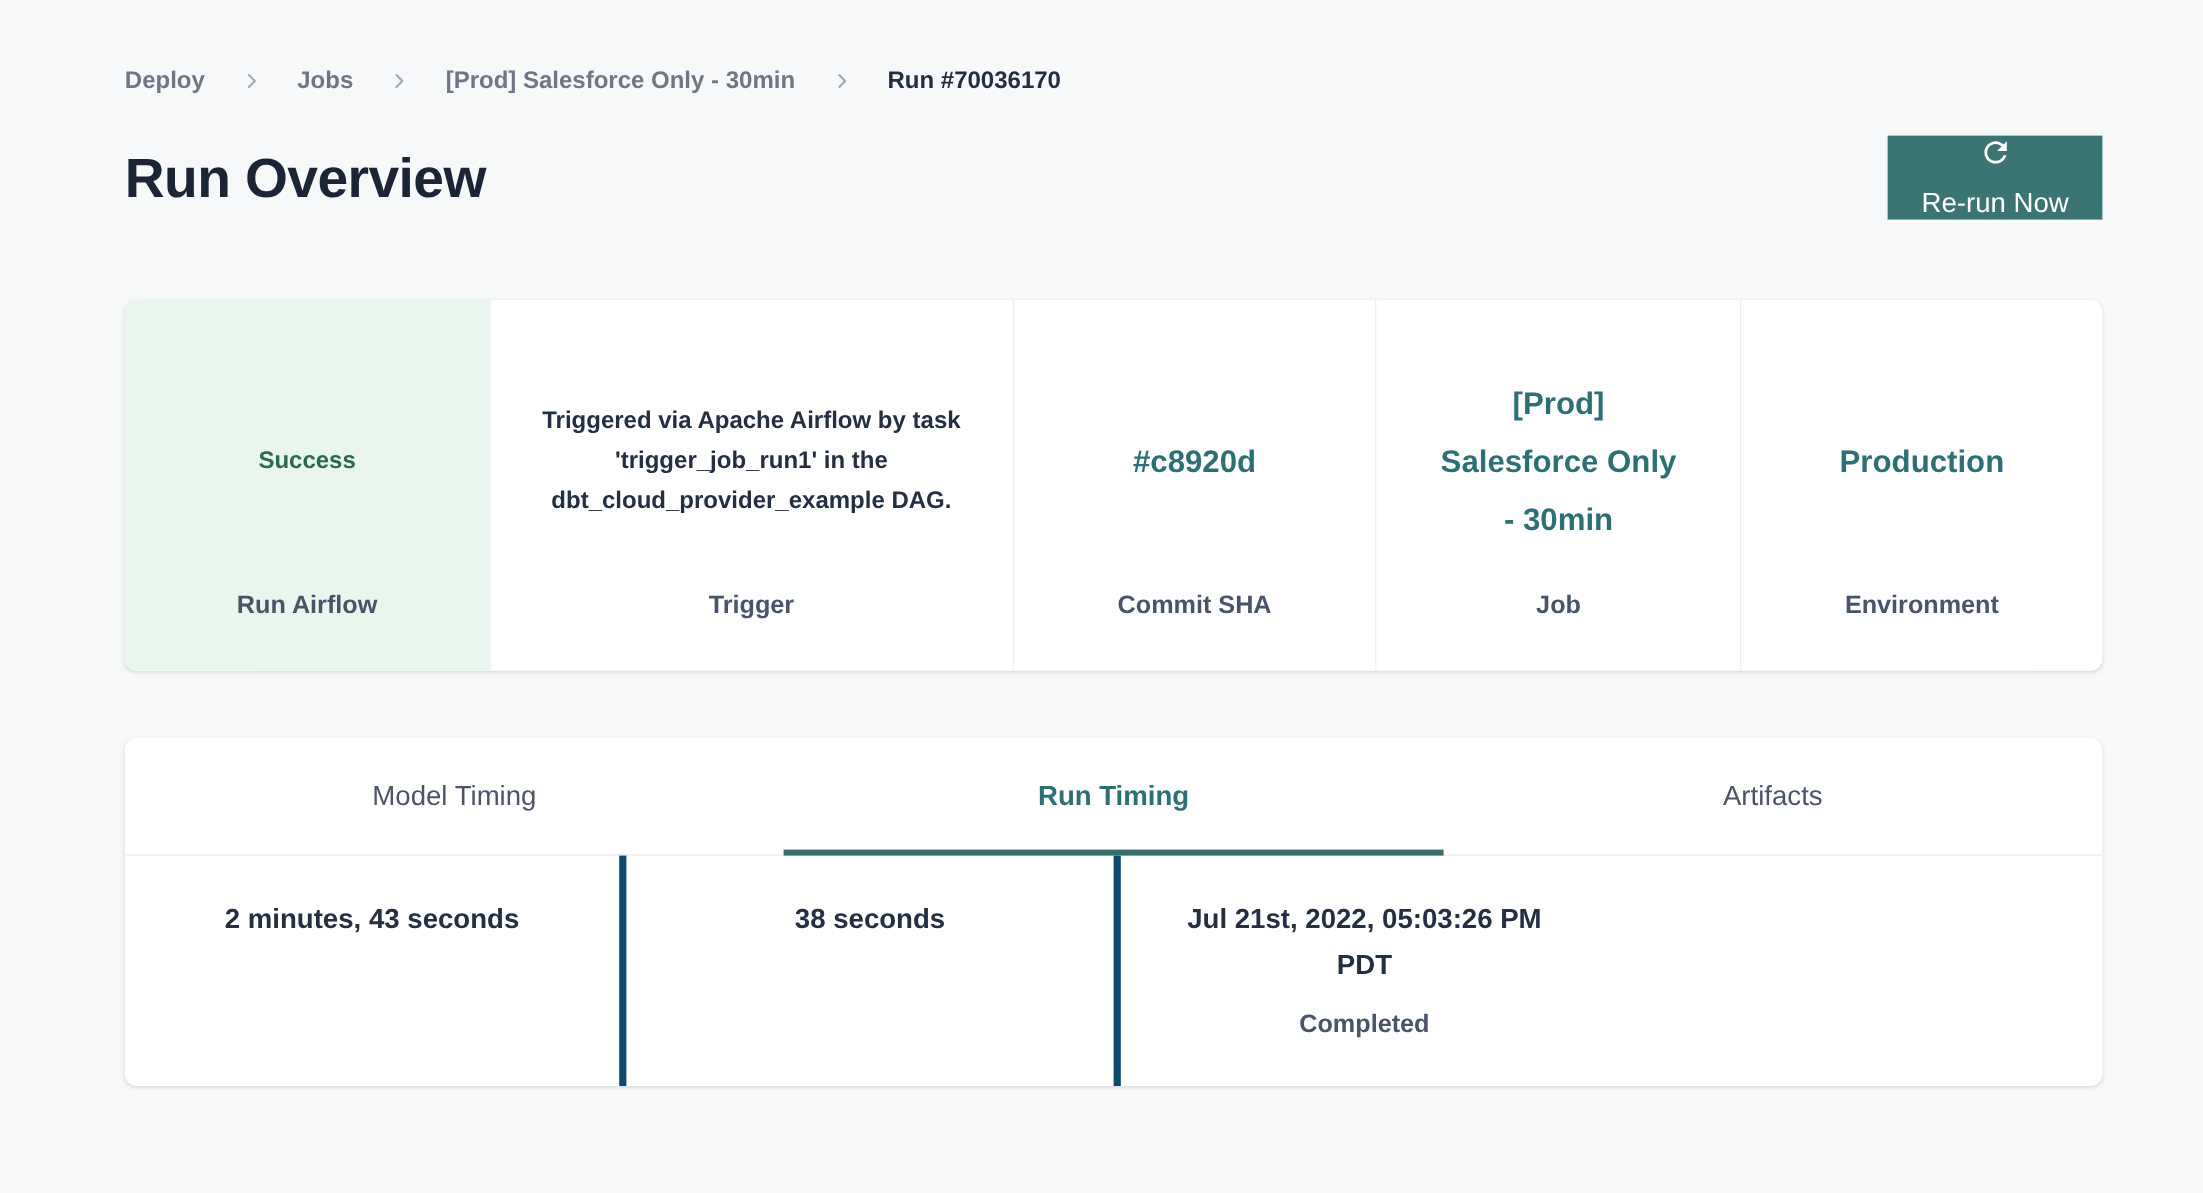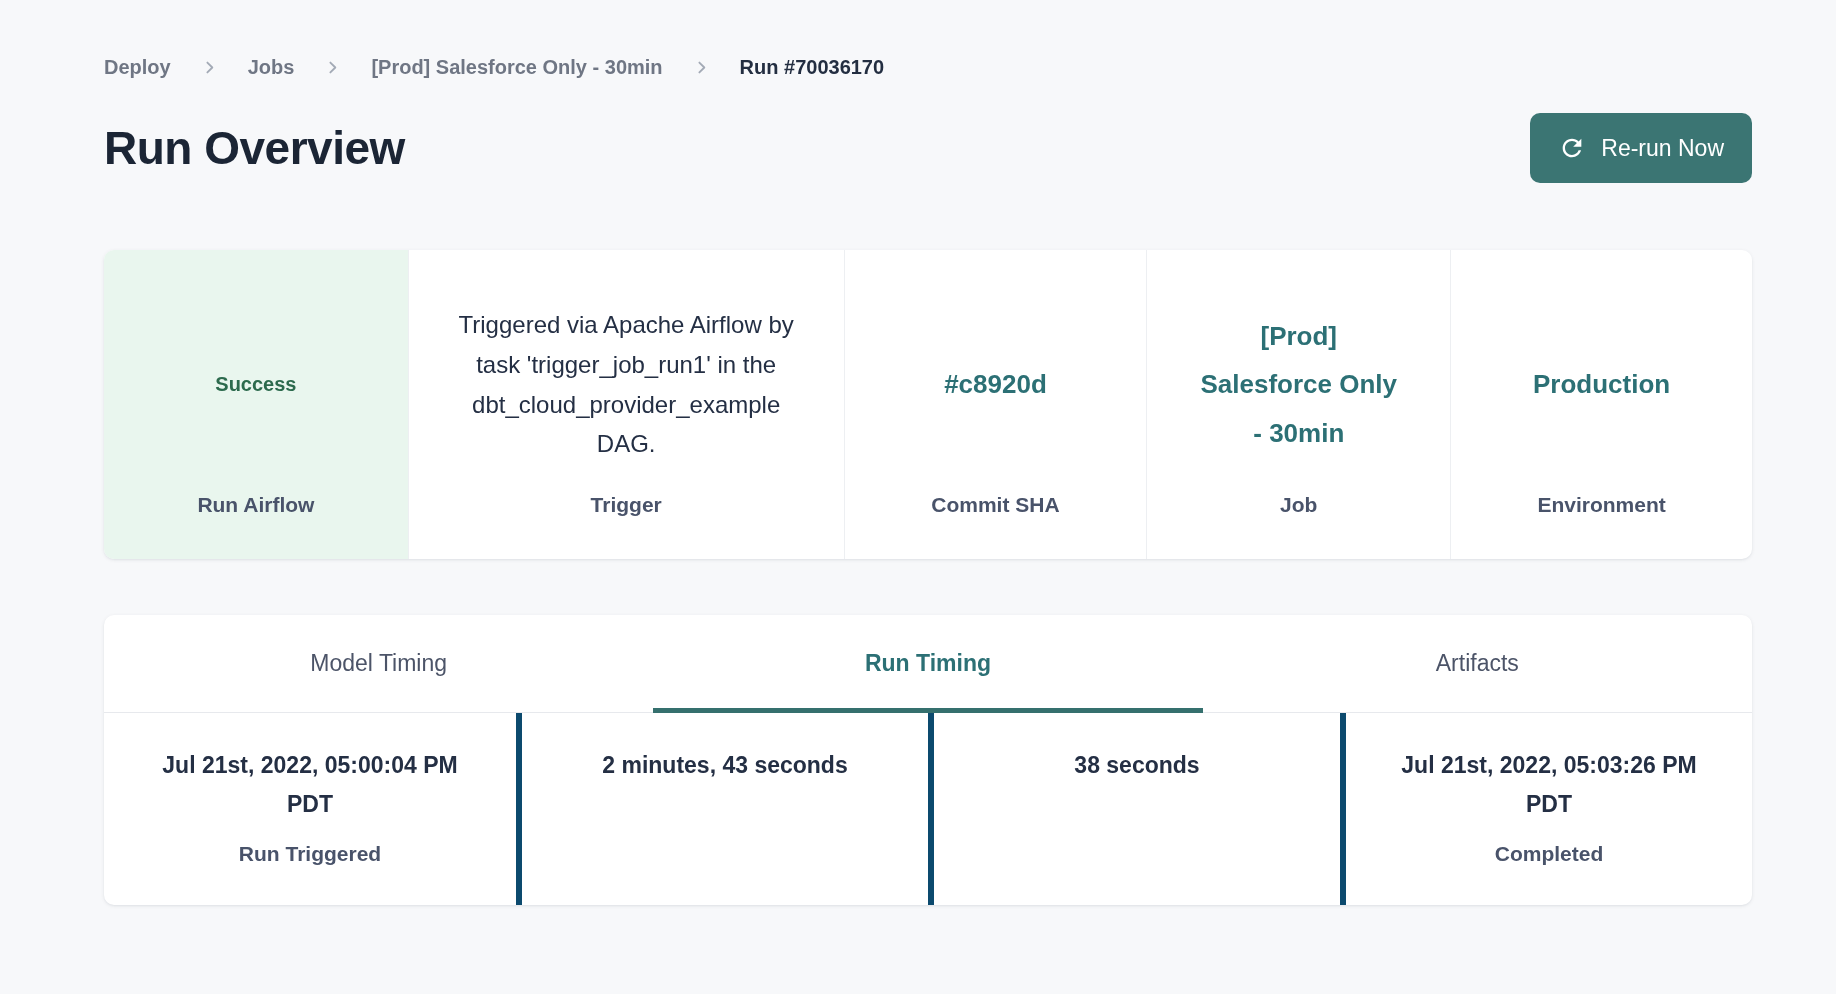--- a/index.html
+++ b/index.html
@@ -20,42 +20,42 @@
   .crumb { cursor: pointer; }
   .crumb.current { color: #232e41; cursor: default; }
   .chev { display: flex; align-items: center; }
   .chev svg { width: 17px; height: 17px; stroke: #a3aab6; stroke-width: 2.6; fill: none; stroke-linecap: round; stroke-linejoin: round; }
 
   
   .header-row { display: flex; justify-content: space-between; align-items: center; margin-top: 34px; }
   .page-title { font-size: 46px; font-weight: 700; color: #1b2535; letter-spacing: -0.5px; }
   .rerun-btn {
     display: flex; align-items: center; gap: 15px;
-    background: #3b7573; color: #ffffff; border: none; border-radius: 10px;
-    height: 70px; padding: 0 28px; font-size: 23px; font-family: inherit; cursor: pointer;
+    background: #3b7573; color: #ffffff; border: none; border-radius: 0;
+    height: 70px; padding: 0 28px; font-size: 23px; font-family: inherit; cursor: pointer; flex-direction: column;
   }
   .rerun-btn svg { width: 28px; height: 28px; fill: #ffffff; }
 
   
   .summary-row {
     margin-top: 67px; display: grid;
     grid-template-columns: 304fr 436fr 303fr 304fr 302fr;
     height: 309px; background: #ffffff; border-radius: 10px; overflow: hidden;
     box-shadow: 0 1px 2px rgba(25,39,62,.05), 0 1px 4px rgba(25,39,62,.07);
   }
   .scard {
     display: flex; flex-direction: column; align-items: center; text-align: center;
     padding: 26px 24px 42px; border-left: 1px solid #edeff2;
   }
   .scard:first-child { border-left: none; }
   .value-wrap { flex: 1; display: flex; align-items: center; justify-content: center; width: 100%; }
   .card-label { font-size: 21px; font-weight: 700; color: #49536a; flex: none; }
   .scard.success { background: #e9f6ee; }
   .success-value { font-size: 20px; font-weight: 700; color: #2c6a4d; }
-  .trigger-value { font-size: 24px; font-weight: 400; color: #242f44; line-height: 1.65; max-width: 372px; }
+  .trigger-value { font-size: 20px; font-weight: 700; color: #242f44; line-height: 1.65; max-width: 372px; }
   .link-value { font-size: 26px; font-weight: 700; color: #2c7075; cursor: pointer; text-decoration: none; }
   .job-value { line-height: 1.85; max-width: 212px; }
 
   
   .panel {
     margin-top: 56px; background: #ffffff; border-radius: 10px; overflow: hidden;
     box-shadow: 0 1px 2px rgba(25,39,62,.05), 0 1px 4px rgba(25,39,62,.07);
   }
   .tabs { display: flex; height: 98px; border-bottom: 1px solid #e7e9ed; }
   .tab {
@@ -149,24 +149,20 @@
   </div>
 
   <div class="panel">
     <div class="tabs">
       <div class="tab">Model Timing</div>
       <div class="tab active">Run Timing</div>
       <div class="tab">Artifacts</div>
     </div>
     <div class="timing-row">
       <div class="tcell">
-        <div class="tvalue">Jul 21st, 2022, 05:00:04 PM PDT</div>
-        <div class="tlabel">Run Triggered</div>
-      </div>
-      <div class="tcell">
         <div class="tvalue">2 minutes, 43 seconds</div>
       </div>
       <div class="tcell">
         <div class="tvalue">38 seconds</div>
       </div>
       <div class="tcell">
         <div class="tvalue">Jul 21st, 2022, 05:03:26 PM PDT</div>
         <div class="tlabel">Completed</div>
       </div>
     </div>

